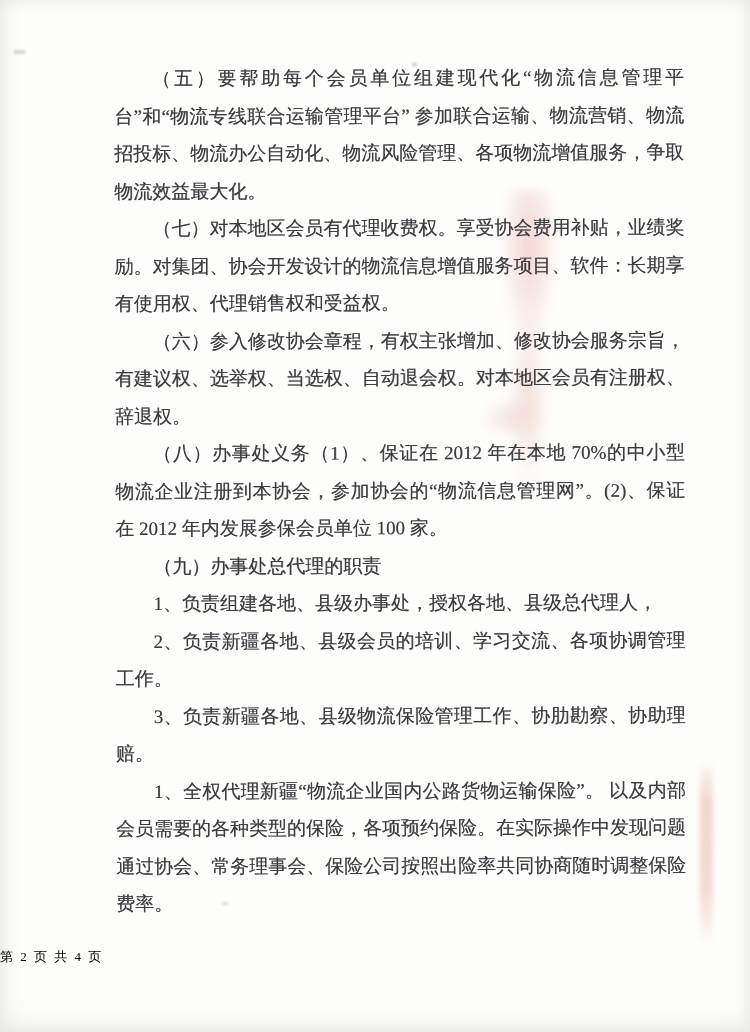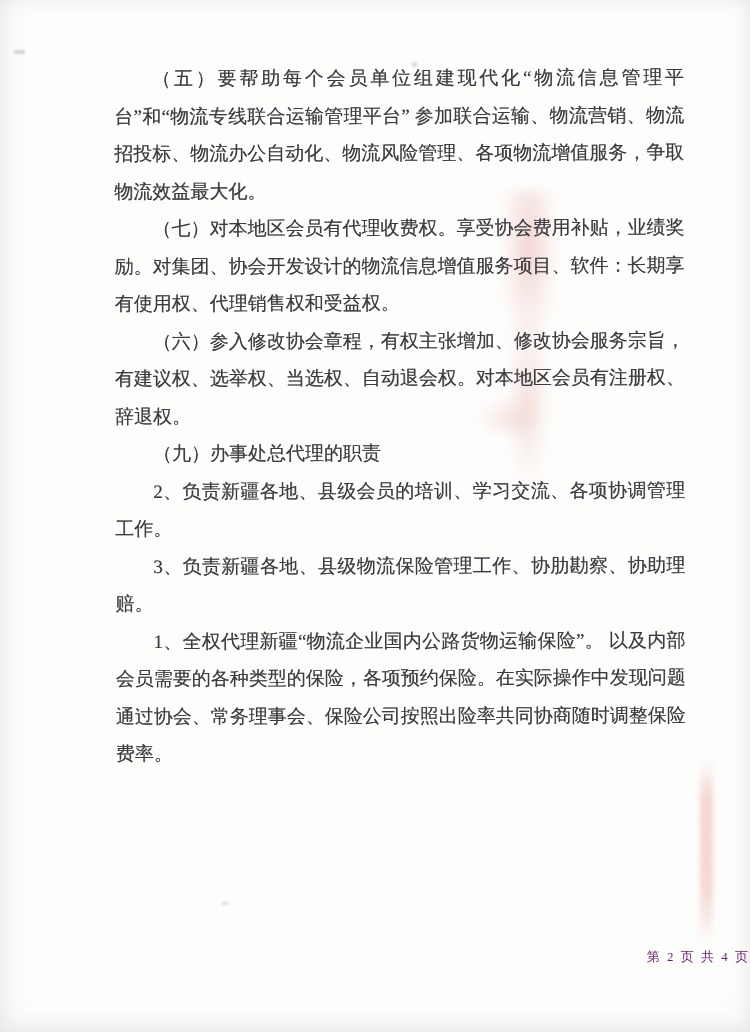--- a/index.html
+++ b/index.html
@@ -40,24 +40,24 @@
   .text-block p {
     margin: 0;
     padding: 0;
     text-indent: 2em;
   }
   .page-footer {
     position: absolute;
     left: 0;
     top: 948px;
     width: 750px;
-    text-align: right;
+    text-align: left;
     font-size: 13px;
     letter-spacing: 2px;
-    color: #701a75;
+    color: #000000;
   }
   
   .artifact { position: absolute; pointer-events: none; }
   .streak-a {
     left: 500px; top: 190px; width: 58px; height: 160px;
     background: radial-gradient(ellipse at 50% 35%, rgba(226,152,140,0.38), rgba(226,152,140,0) 72%);
     filter: blur(4px);
   }
   .streak-b {
     left: 506px; top: 310px; width: 44px; height: 180px;
@@ -101,21 +101,23 @@
   <div class="artifact streak-c"></div>
   <div class="artifact streak-edge"></div>
   <div class="artifact speck-1"></div>
   <div class="artifact speck-2"></div>
   <div class="artifact speck-3"></div>
 
   <div class="text-block">
     <p>（五）要帮助每个会员单位组建现代化“物流信息管理平台”和“物流专线联合运输管理平台” 参加联合运输、物流营销、物流招投标、物流办公自动化、物流风险管理、各项物流增值服务，争取物流效益最大化。</p>
     <p>（七）对本地区会员有代理收费权。享受协会费用补贴，业绩奖励。对集团、协会开发设计的物流信息增值服务项目、软件：长期享有使用权、代理销售权和受益权。</p>
     <p>（六）参入修改协会章程，有权主张增加、修改协会服务宗旨，有建议权、选举权、当选权、自动退会权。对本地区会员有注册权、辞退权。</p>
+    <p>（八）办事处义务（1）、保证在 2012 年在本地 70%的中小型物流企业注册到本协会，参加协会的“物流信息管理网”。(2)、保证在 2012 年内发展参保会员单位 100 家。</p>
     <p>（九）办事处总代理的职责</p>
+    <p>1、负责组建各地、县级办事处，授权各地、县级总代理人，</p>
     <p>2、负责新疆各地、县级会员的培训、学习交流、各项协调管理工作。</p>
     <p>3、负责新疆各地、县级物流保险管理工作、协肋勘察、协助理赔。</p>
     <p>1、全权代理新疆“物流企业国内公路货物运输保险”。 以及内部会员需要的各种类型的保险，各项预约保险。在实际操作中发现问题通过协会、常务理事会、保险公司按照出险率共同协商随时调整保险费率。</p>
   </div>
 
   <div class="page-footer">第 2 页 共 4 页</div>
 
 </div>
 
 </body></html>

